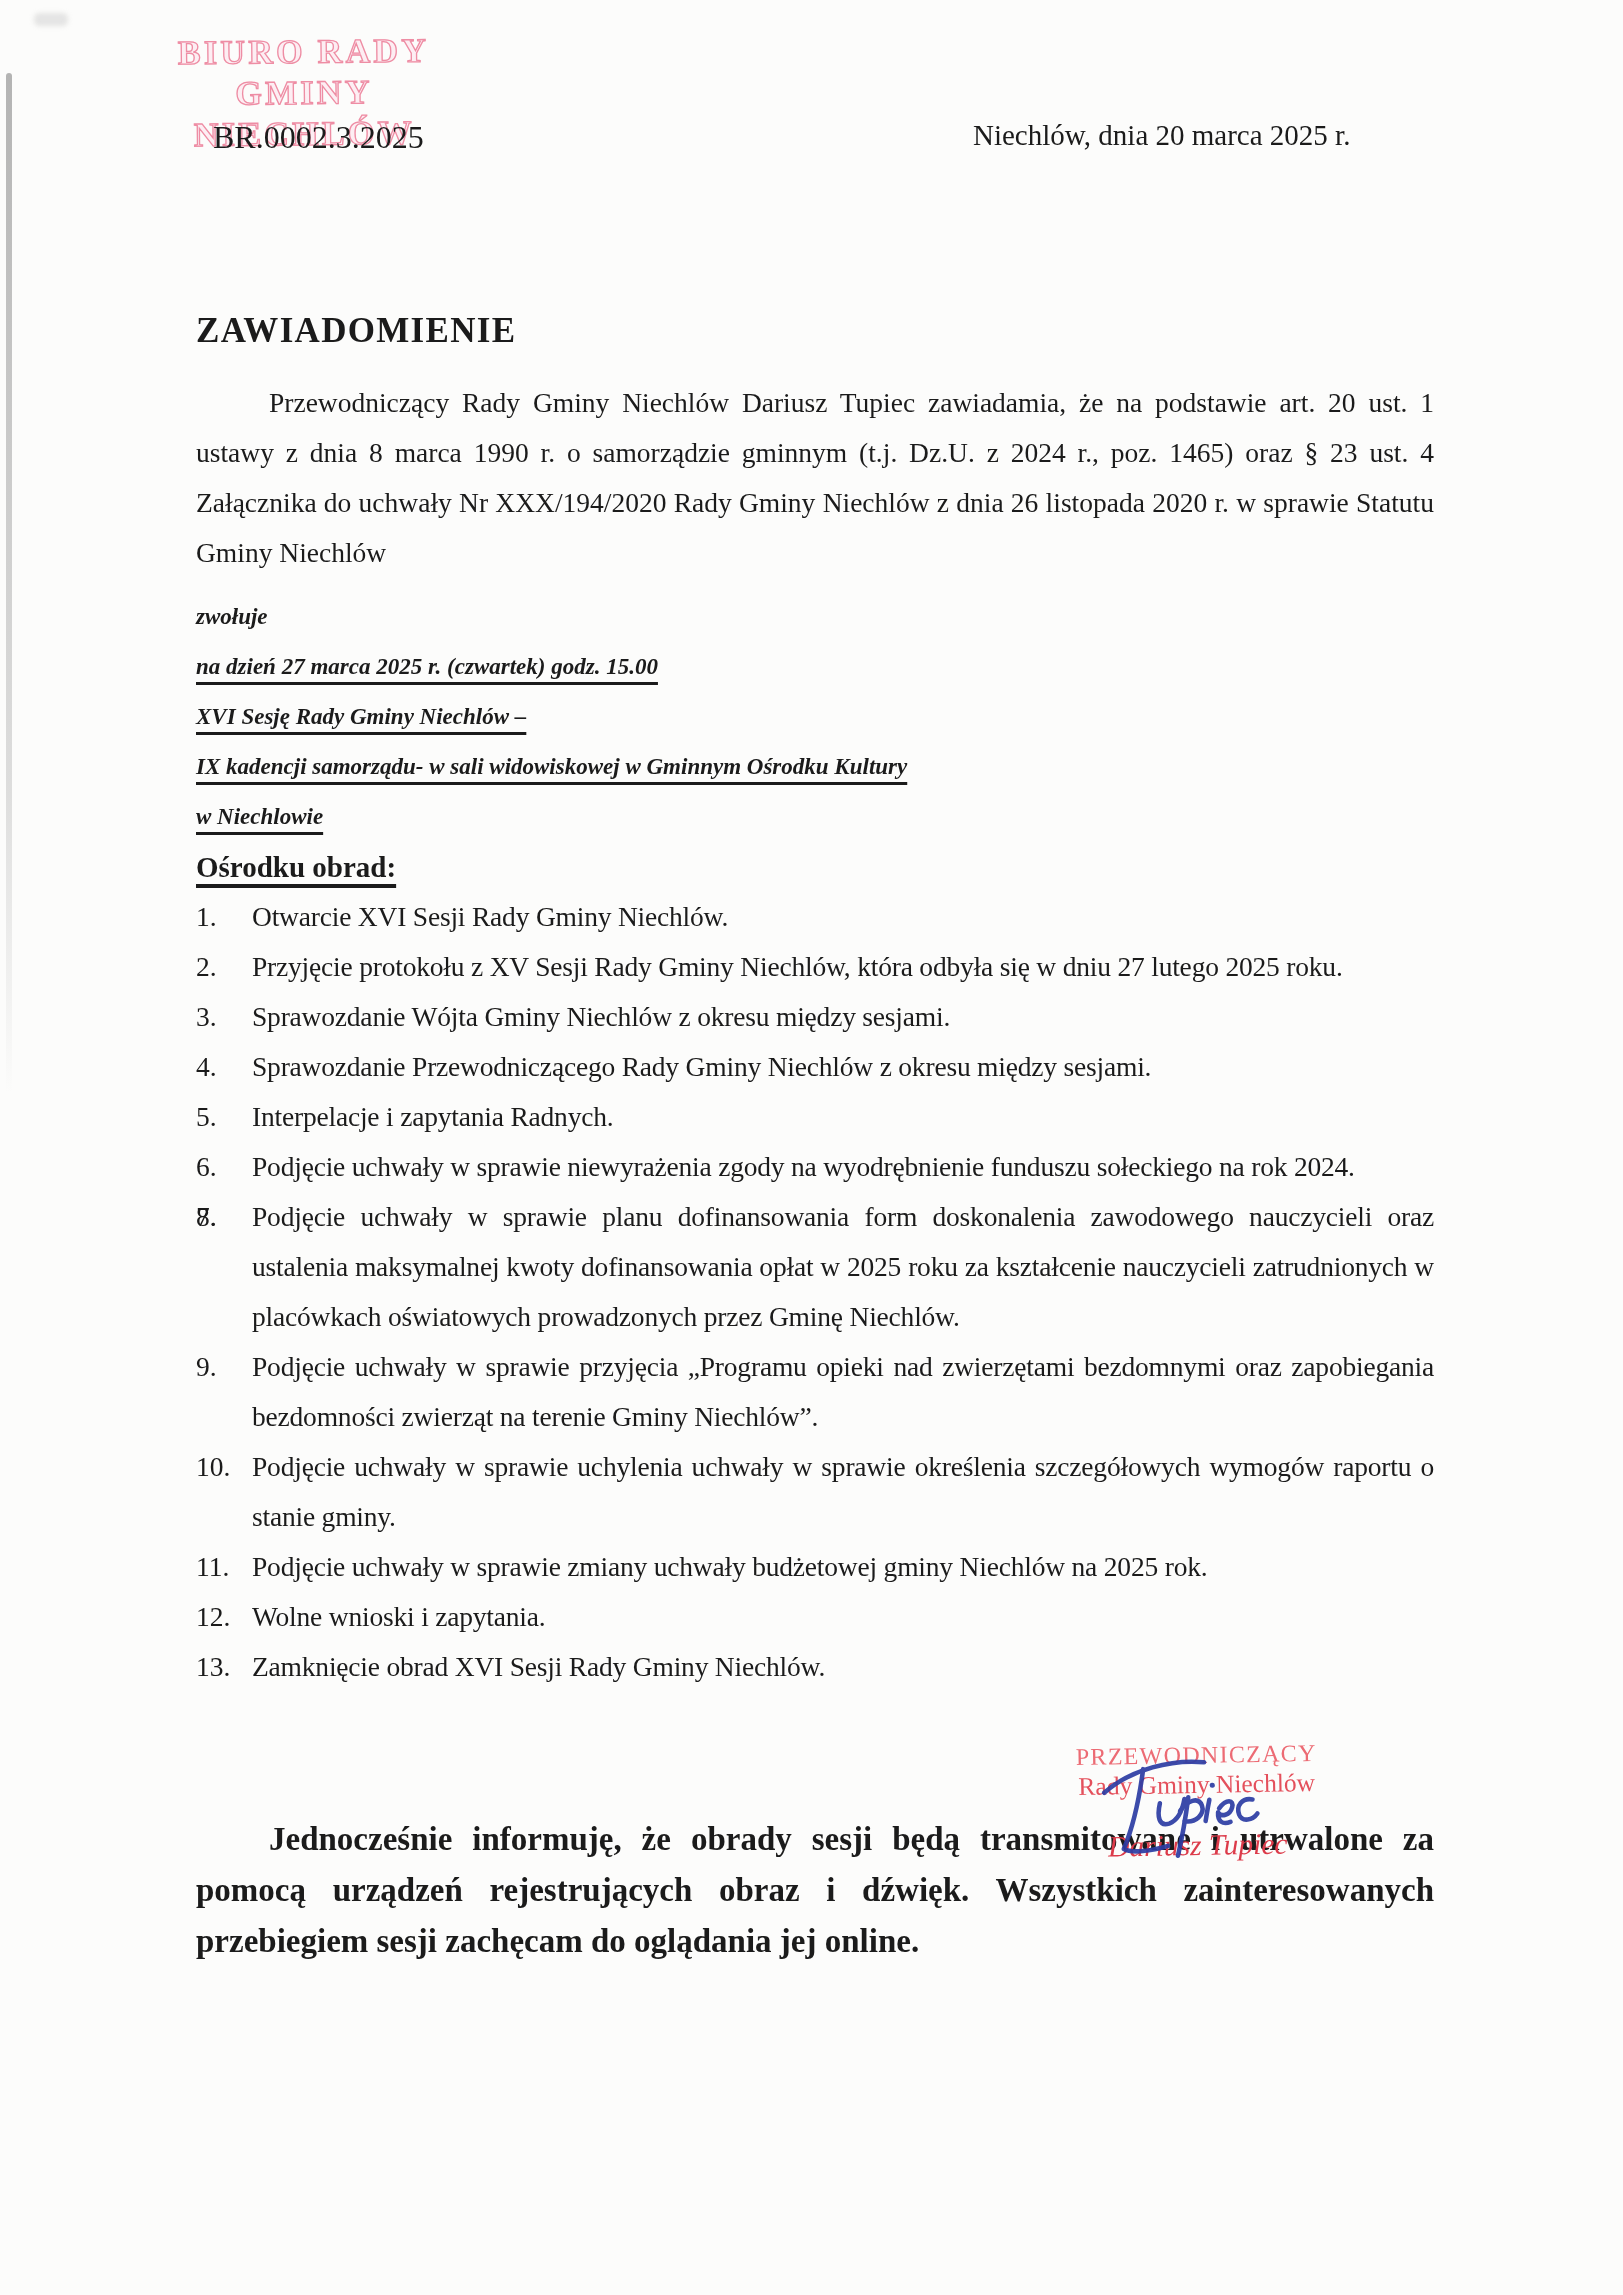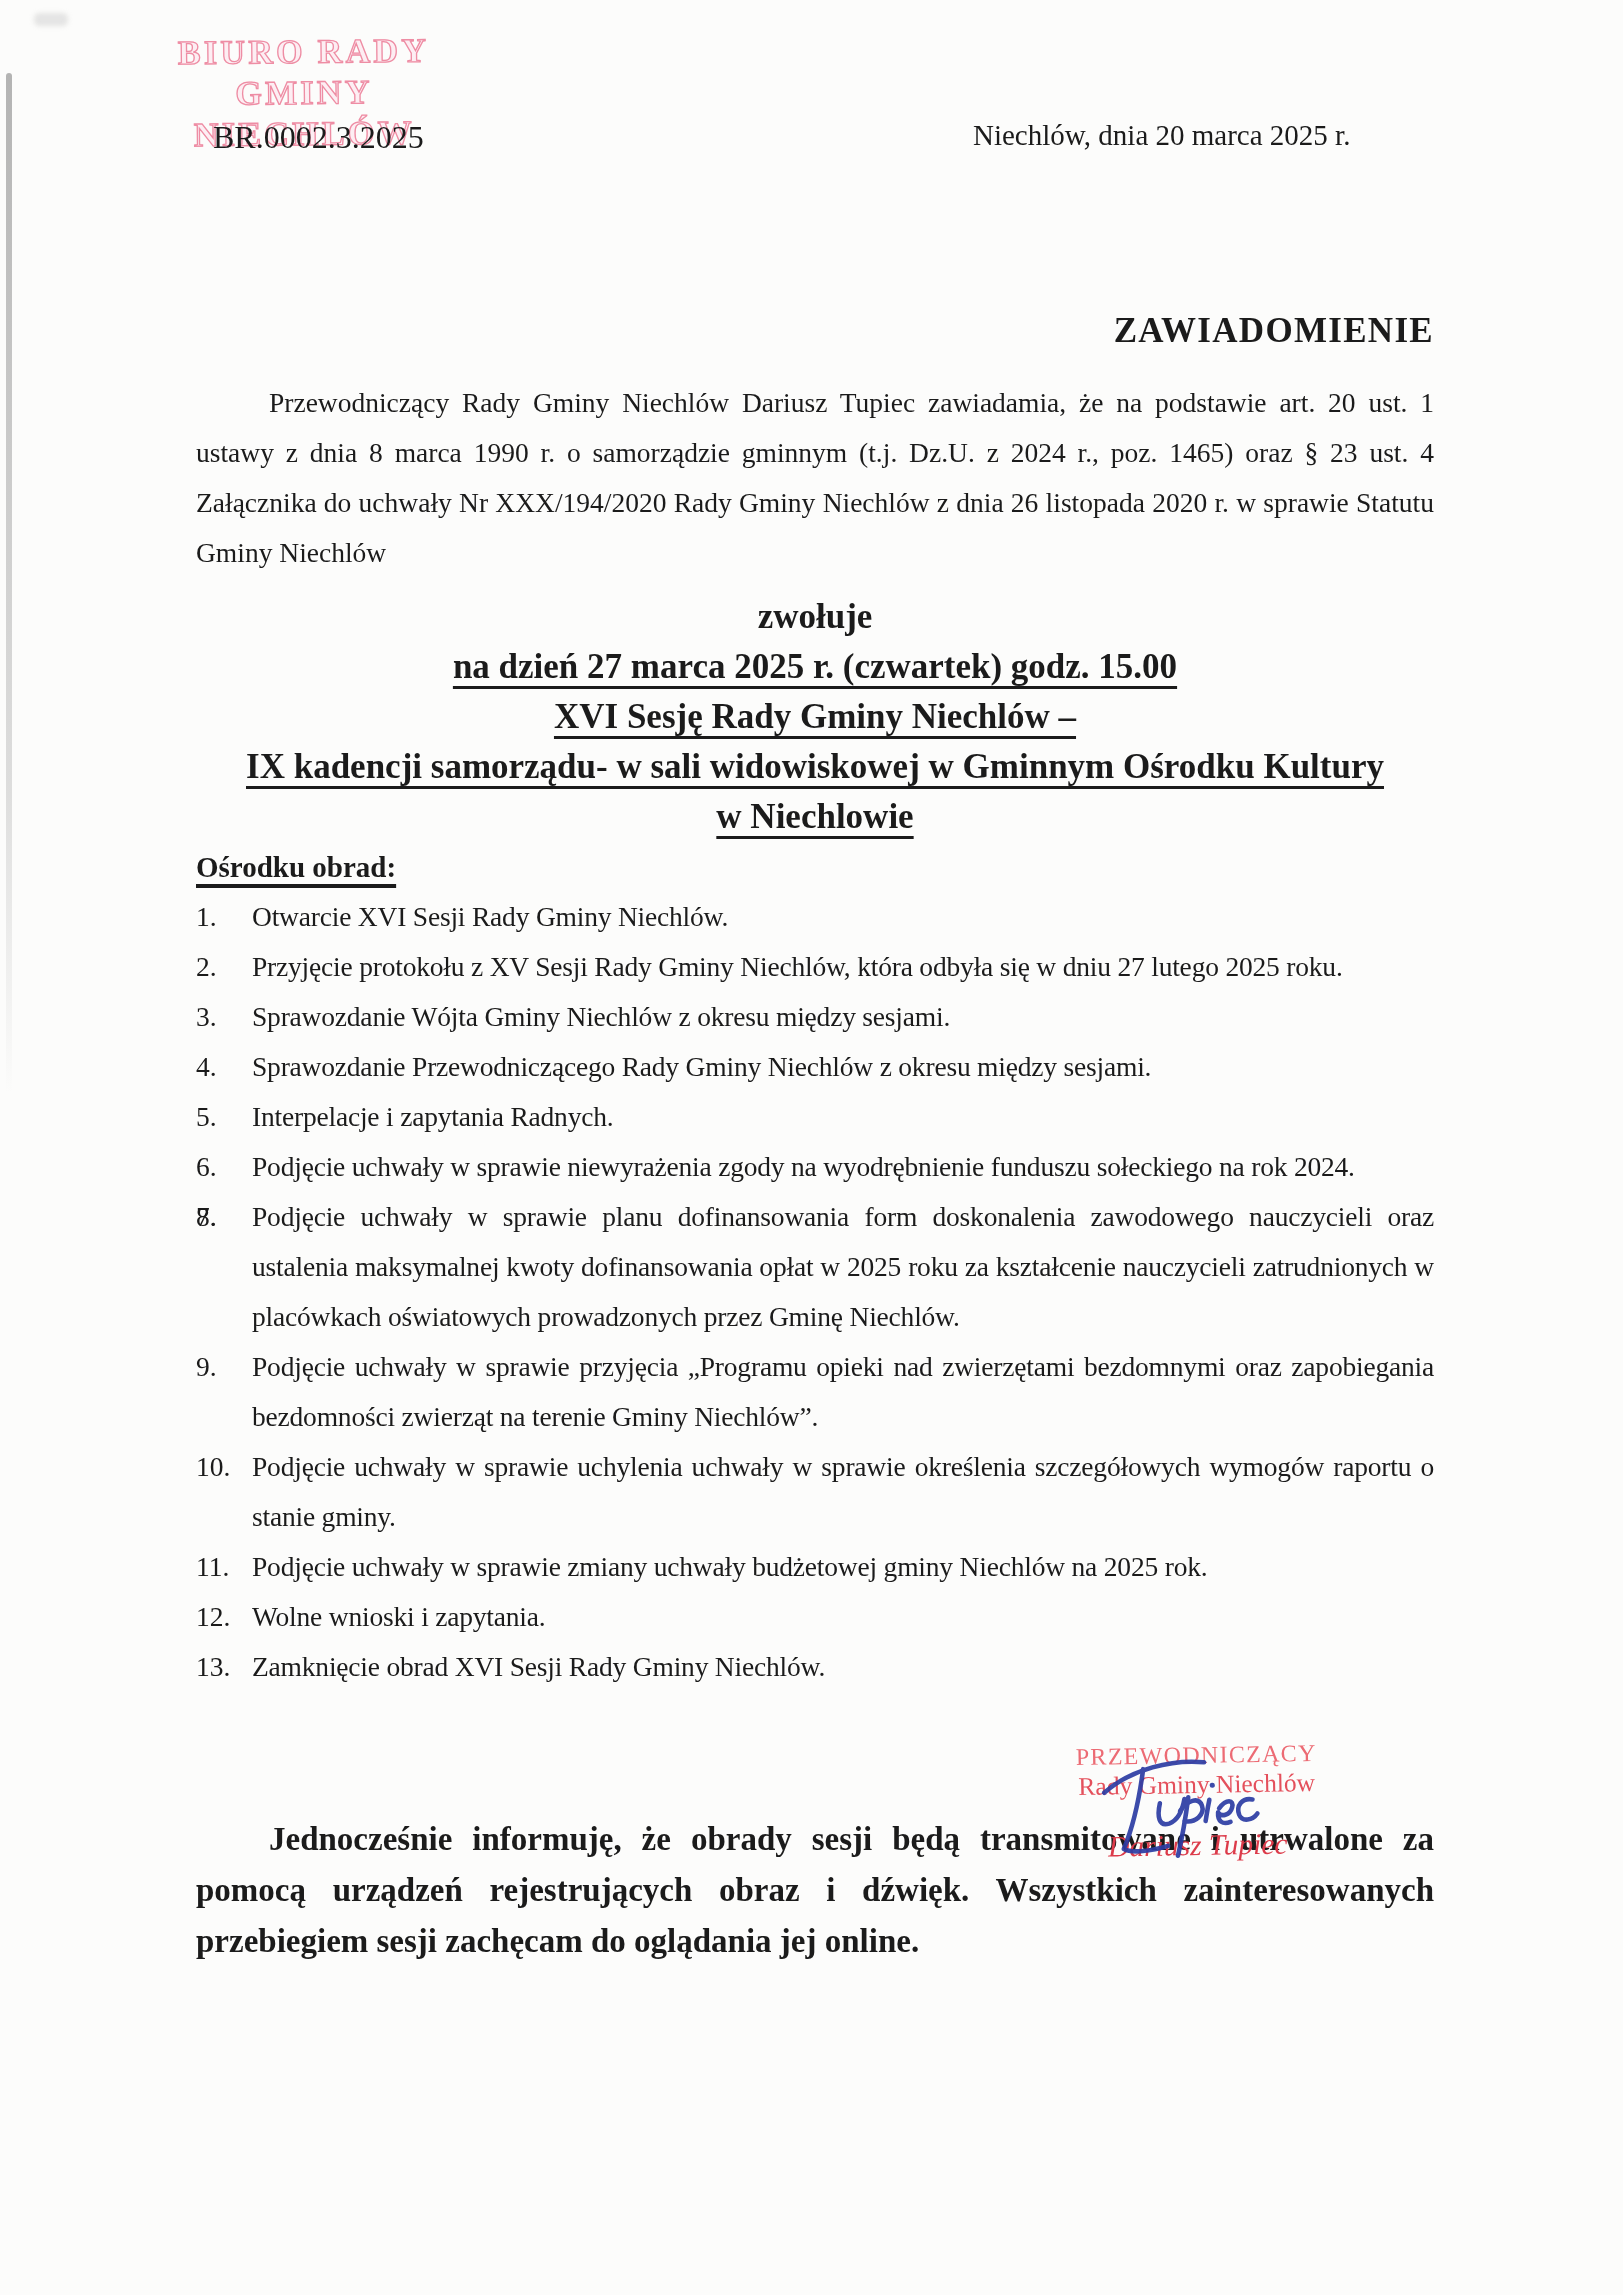--- a/index.html
+++ b/index.html
@@ -34,25 +34,25 @@
   }
   .ref{position:absolute;left:213px;top:119px;font-size:32px;}
   .date{position:absolute;left:973px;top:119px;font-size:29px;}
 
   
   .main{
     position:absolute;left:196px;top:306px;width:1238px;
     font-size:27.5px;line-height:50px;
   }
   .title{
-    margin:0 0 22px 0;text-align:right;font-weight:bold;
+    margin:0 0 22px 0;text-align:left;font-weight:bold;
     font-size:35px;letter-spacing:1.3px;line-height:50px;
   }
   .intro{margin:0;text-align:justify;text-indent:73px;}
-  .center-block{margin-top:14.4px;text-align:center;font-weight:bold;font-size:35px;}
+  .center-block{margin-top:14.4px;text-align:left;font-weight:bold;font-size:23px;font-style:italic;}
   .center-block div{line-height:50px;}
   .u{
     text-decoration:underline;
     text-decoration-thickness:3.3px;text-underline-offset:7.9px;
   }
   .agenda-heading{font-weight:bold;font-size:29px;line-height:50px;}
   .agenda-heading .u2{
     text-decoration:underline;text-decoration-thickness:3.9px;text-underline-offset:6.5px;
   }
   ol.agenda{list-style:none;margin:0;padding:0;}

